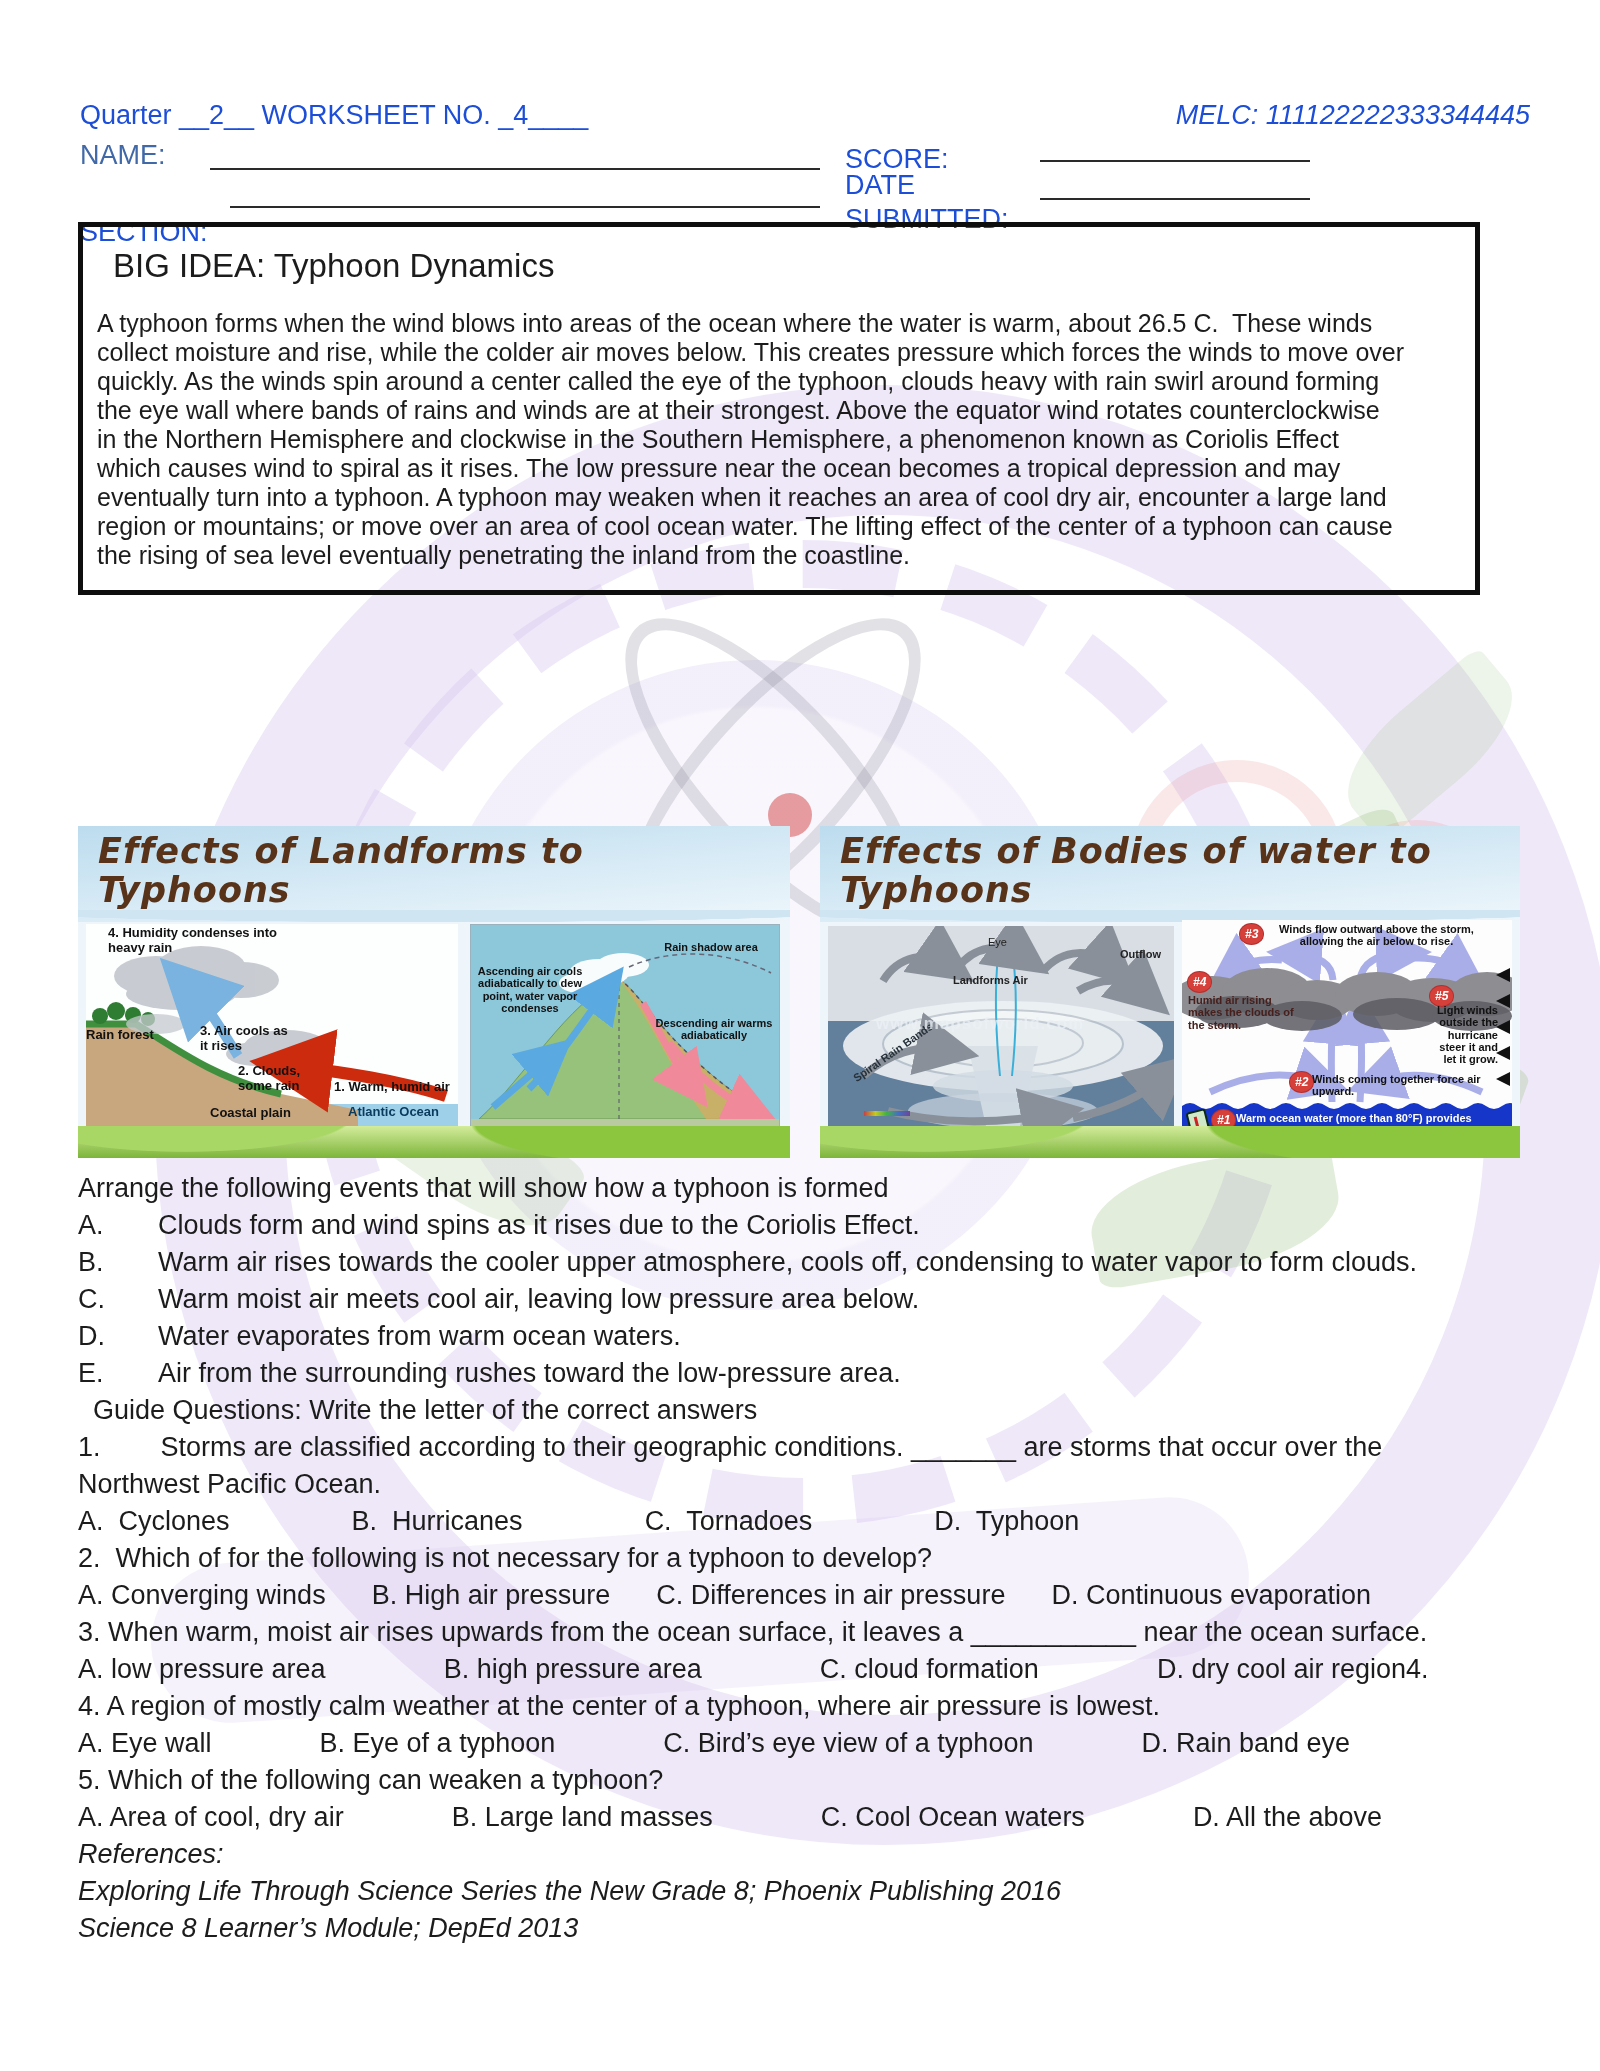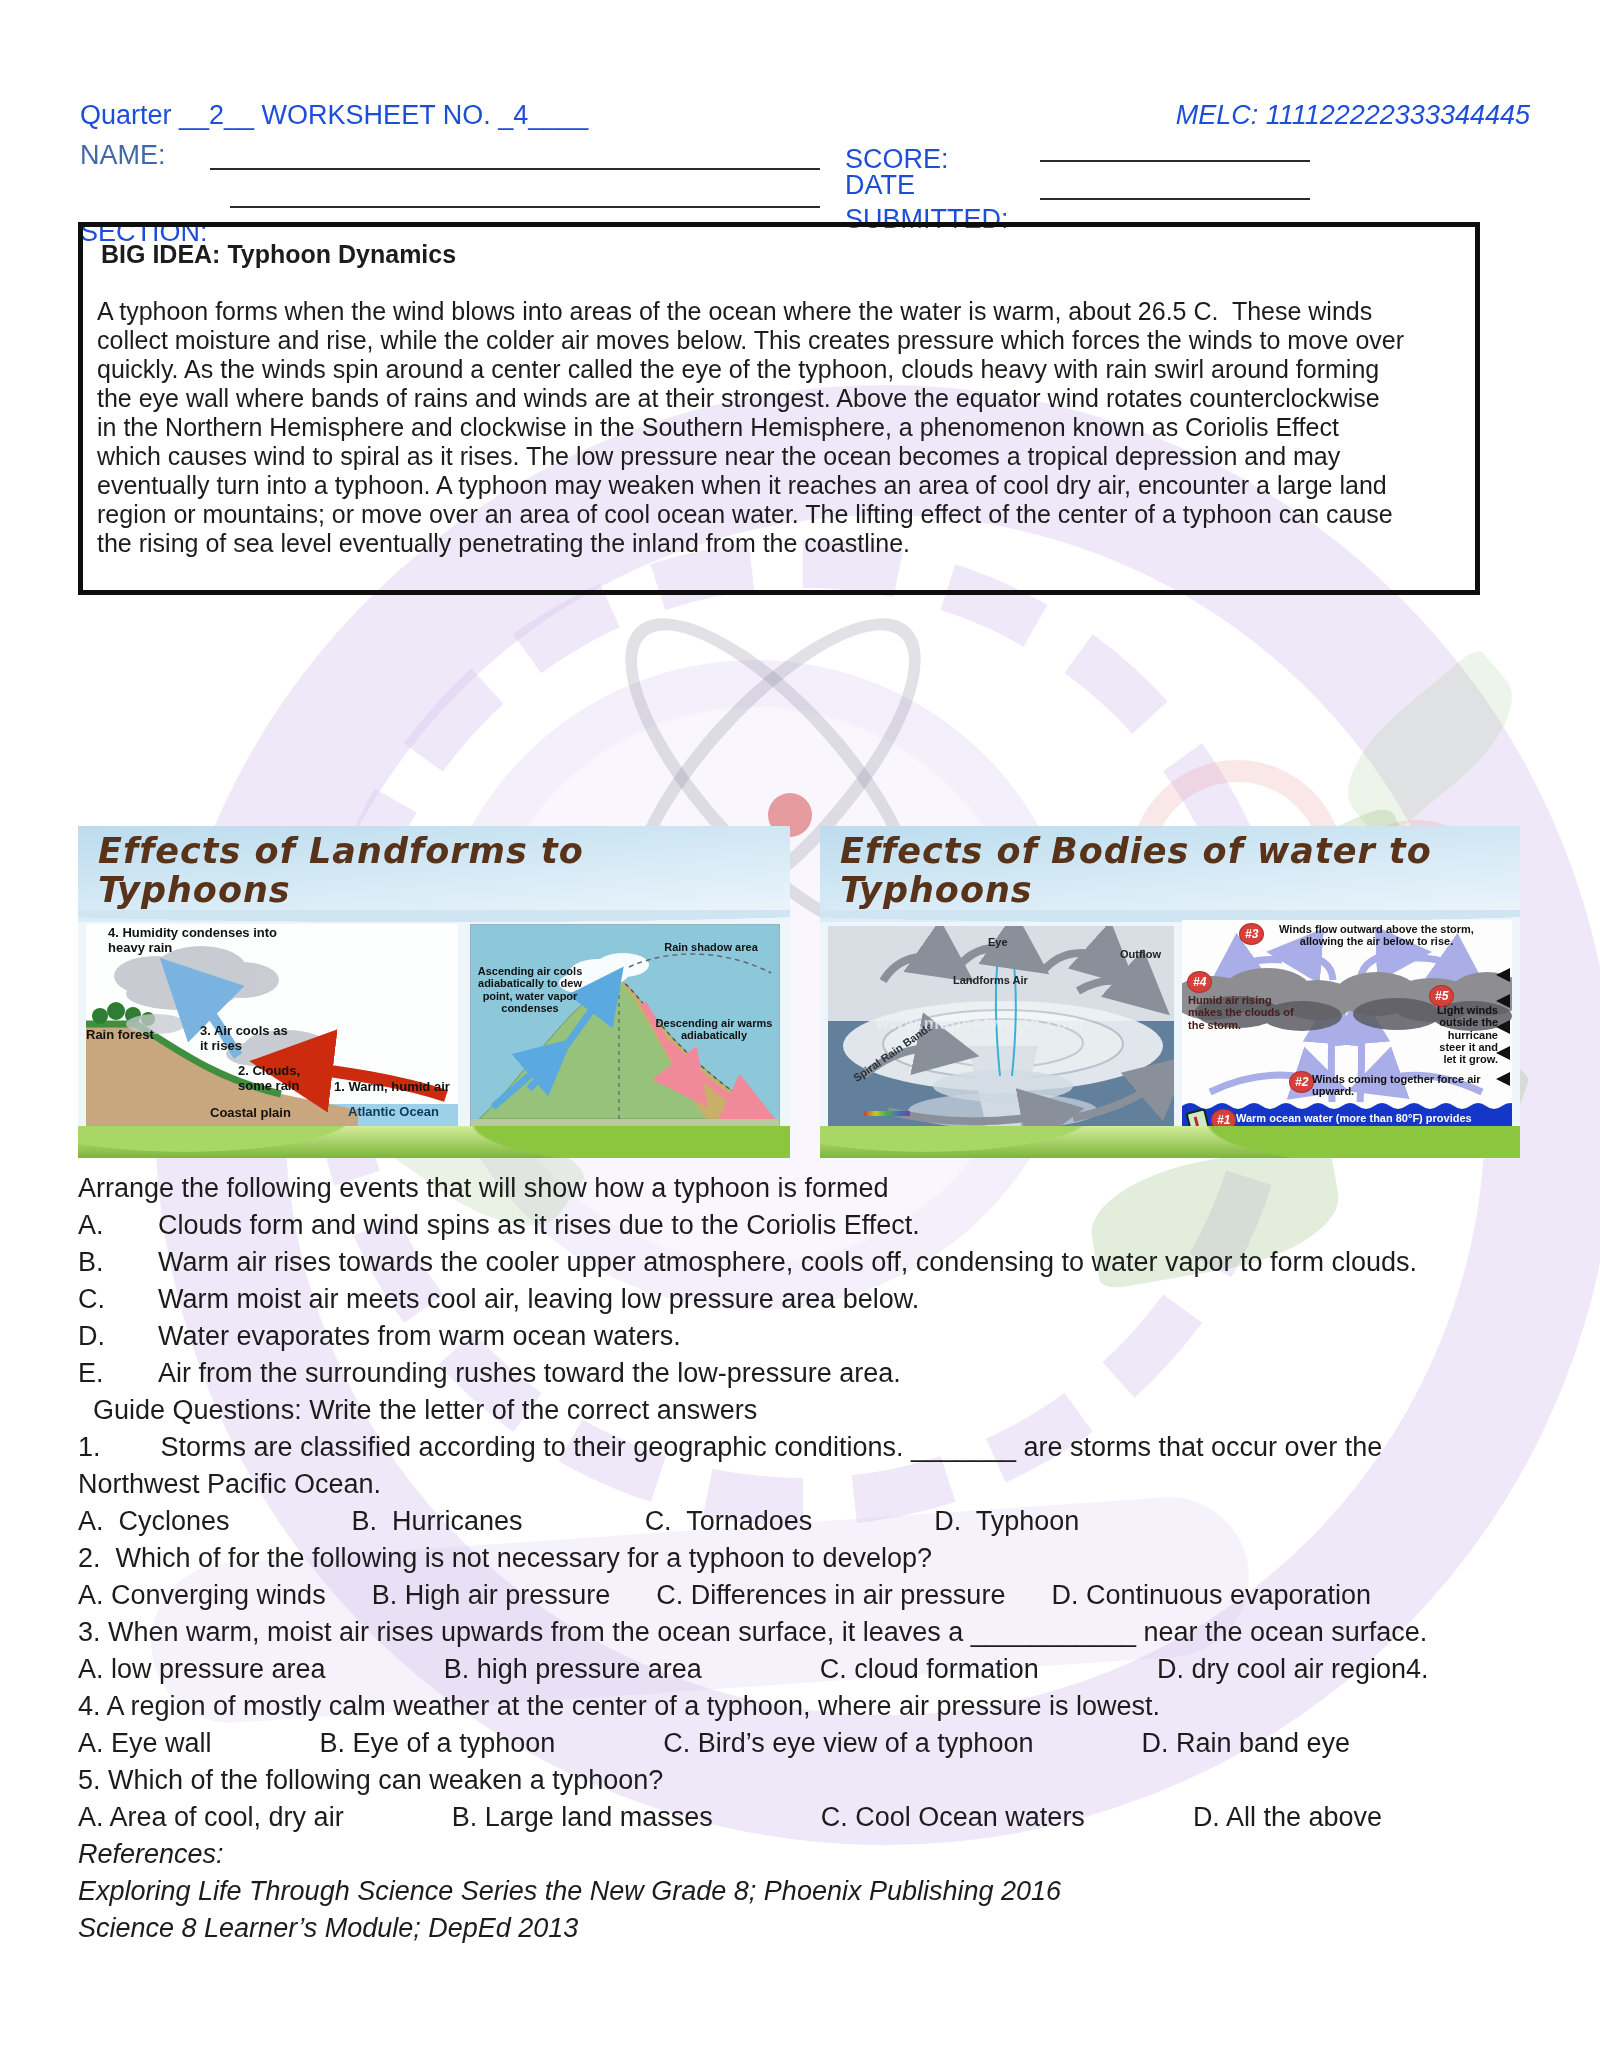--- a/index.html
+++ b/index.html
@@ -39,21 +39,21 @@
   .h-italic { font-style:italic; }
   .h-blue { color:#4169a8; }
   .uline { border-bottom:2px solid #2a2a2a; height:0; }
 
   
   .bigidea {
     position:absolute; left:78px; top:222px; width:1402px; height:373px;
     border:5px solid #0e0e0e; box-sizing:border-box; background:transparent;
     padding:8px 70px 0 14px;
   }
-  .bigidea h2 { margin:4px; font-size:25px; font-weight:bold; line-height:30px; }
+  .bigidea h2 { margin:16px; font-size:33px; font-weight:normal; line-height:30px; }
   .bigidea p { margin:28px 0 0 0; font-size:25px; line-height:29px; white-space:pre-wrap; }
 
   
   .fig { position:absolute; top:826px; height:332px; overflow:hidden; background:#eef6fb; }
   .fig-left { left:78px; width:712px; }
   .fig-right { left:820px; width:700px; }
   .titleband { position:absolute; left:0; top:0; right:0; height:96px;
     background:linear-gradient(175deg,#bcdcee 0%, #d8ebf6 55%, #eef6fb 100%); }
   .titleband:after { content:""; position:absolute; left:0; right:0; bottom:-18px; height:30px;
     background:radial-gradient(ellipse 120% 100% at 50% -20%, #cfe5f2 0 60%, transparent 61%); }
@@ -244,21 +244,21 @@
         <g fill="none" stroke="#8a9099" stroke-width="8">
           <path d="M55,55 C70,30 100,24 120,38" marker-end="url(#mGray)"></path>
           <path d="M130,42 C145,20 175,16 195,30" marker-end="url(#mGray)"></path>
           <path d="M215,45 C235,22 265,22 285,40" marker-end="url(#mGray)"></path>
           <path d="M250,65 C275,50 300,52 318,68" marker-end="url(#mGray)"></path>
           <path d="M35,150 C60,128 90,118 120,124" marker-end="url(#mGray)"></path>
           <path d="M60,185 C110,198 170,198 225,188" marker-end="url(#mGray)"></path>
           <path d="M245,192 C285,184 315,170 338,150" marker-end="url(#mGray)"></path>
         </g>
       </svg>
-      <div class="lbl lbl-sm" style="left:160px; top:10px; color:#222; font-weight:700;">Eye</div>
+      <div class="lbl lbl-sm" style="left:160px; top:10px; color:#222; font-weight:400;">Eye</div>
       <div class="lbl lbl-sm" style="left:292px; top:22px; color:#222; font-weight:600;">Outflow</div>
       <div class="lbl lbl-sm" style="left:125px; top:48px; color:#222; font-weight:600;">Landforms Air</div>
       <div class="lbl lbl-sm" style="left:18px; top:120px; transform:rotate(-35deg); color:#26313a;">Spiral Rain Bands</div>
       <div class="wpwm" style="left:48px; top:88px;">www.mapsofworld.com</div>
       <div class="minibar" style="left:36px; bottom:10px;"></div>
     </div>
 
     <div class="diagram" style="left:362px; top:94px; width:330px; height:208px; background:#fdfdfd; overflow:hidden;">
       <svg width="330" height="208" viewBox="0 0 330 208" style="position:absolute; left:0; top:0;">
         <defs>

